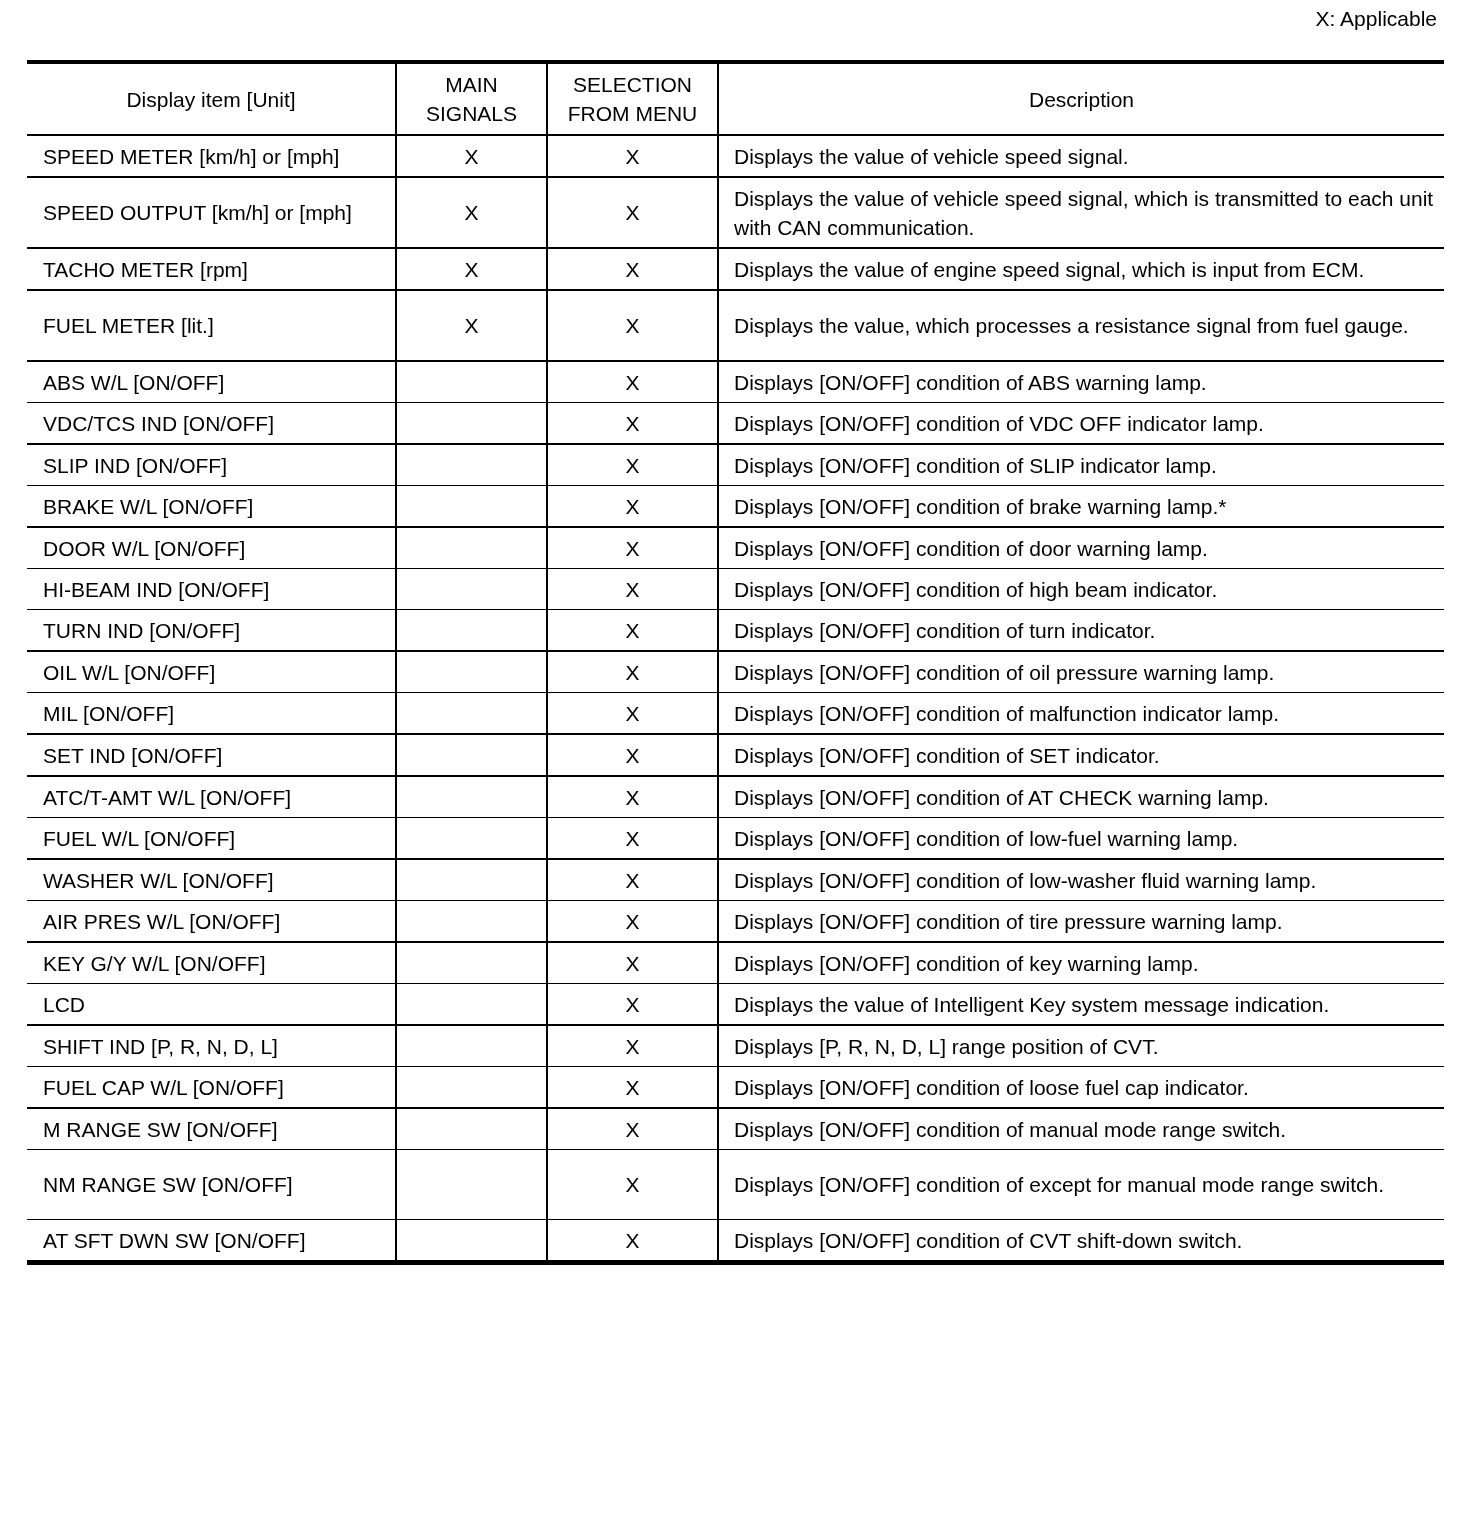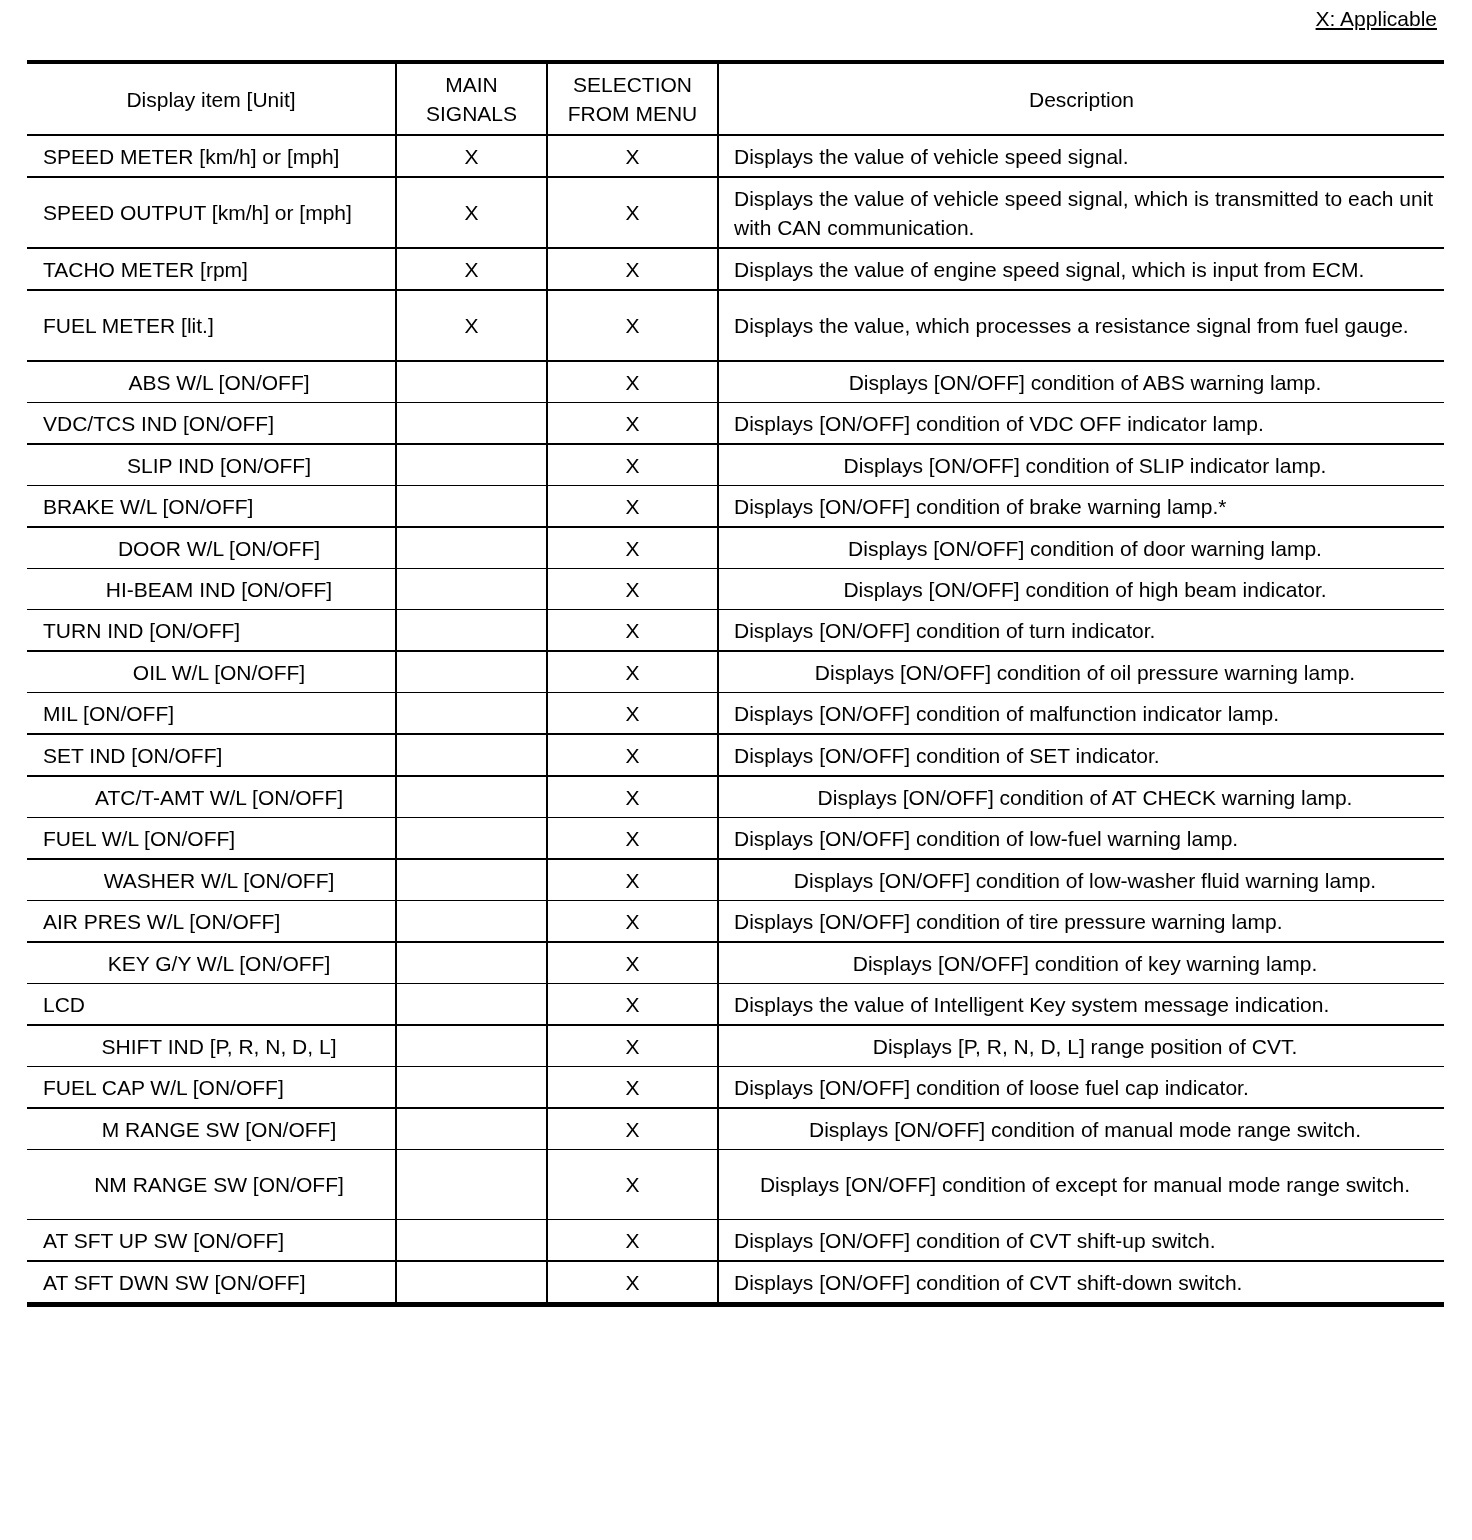--- a/index.html
+++ b/index.html
@@ -14,21 +14,20 @@
       font-family: "Liberation Sans", "DejaVu Sans", sans-serif;
       color: #000000;
       overflow: hidden;
     }
     .legend {
       position: absolute;
       top: 6px;
       right: 35px;
       font-size: 21px;
       line-height: 26px;
-      text-decoration: underline;
     }
     table.data-table {
       position: absolute;
       left: 27px;
       top: 60px;
       width: 1417px;
       border-collapse: collapse;
       table-layout: fixed;
       border-top: 4px solid #000;
       border-bottom: 5px solid #000;
@@ -45,21 +44,21 @@
       vertical-align: middle;
       border-left: 2px solid #000;
     }
     th:first-child, td:first-child { border-left: none; }
     thead th {
       height: 70px;
       text-align: center;
       border-bottom: 2px solid #000;
     }
     tbody td { border-bottom: 2px solid #000; }
-    tbody tr.thin td { border-bottom: 1px solid #000; text-align: center; }
+    tbody tr.thin td { border-bottom: 1px solid #000; }
     tbody tr:last-child td { border-bottom: none; margin-top: 40px; }
     td.item { padding-left: 16px; white-space: nowrap; }
     td.mark { text-align: center; }
     td.desc { padding: 0 8px 0 15px; }
     tr.single td { height: 40px; }
     tr.double td { height: 69px; }
   </style>
 </head>
 <body>
 
@@ -225,25 +224,19 @@
         <td class="mark">X</td>
         <td class="desc">Displays [ON/OFF] condition of manual mode range switch.</td>
       </tr>
     <tr class="double thin">
         <td class="item">NM RANGE SW [ON/OFF]</td>
         <td class="mark"></td>
         <td class="mark">X</td>
         <td class="desc">Displays [ON/OFF] condition of except for manual mode range switch.</td>
       </tr>
     <tr class="single">
-        <td class="item">AT SFT UP SW [ON/OFF]</td>
-        <td class="mark"></td>
-        <td class="mark">X</td>
-        <td class="desc">Displays [ON/OFF] condition of CVT shift-up switch.</td>
-      </tr>
-    <tr class="single">
         <td class="item">AT SFT DWN SW [ON/OFF]</td>
         <td class="mark"></td>
         <td class="mark">X</td>
         <td class="desc">Displays [ON/OFF] condition of CVT shift-down switch.</td>
       </tr>
   </tbody>
 </table>
 
 </body></html>

